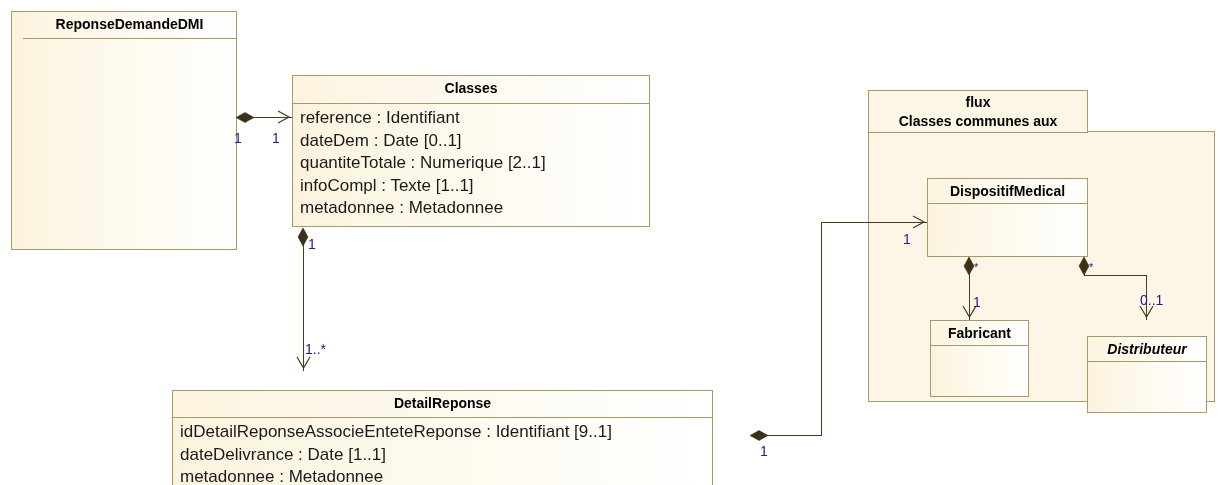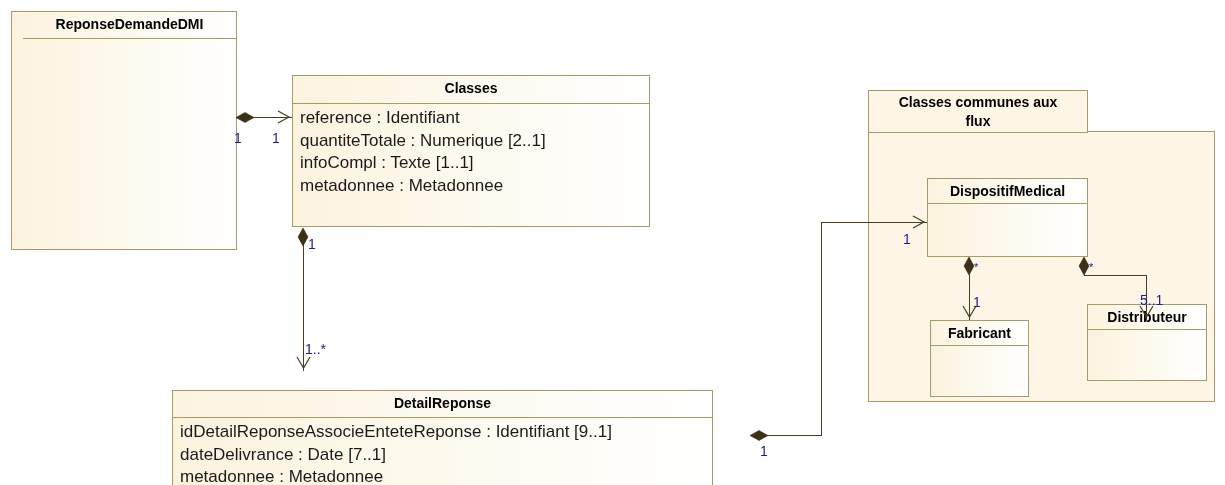--- a/index.html
+++ b/index.html
@@ -92,60 +92,61 @@
   .arrow-open { fill: none; stroke: #4a3b1e; stroke-width: 1.2; }
 </style>
 </head>
 <body>
 
 <div id="diagram">
 
   <div class="uml-package">
     <div class="pkg-body" style="left:868px; top:131px; width:347px; height:271px;"></div>
     <div class="pkg-tab" style="left:868px; top:90px; width:220px; height:43px;">
+      <div>flux</div>
       <div>Classes communes aux</div>
-      <div>flux</div>
     </div>
   </div>
 
   <div class="uml-class empty-body" style="left:11px; top:11px; width:226px; height:239px;padding-left:11px;">
     <div class="cls-header" style="height:27px;">ReponseDemandeDMI</div>
     <div class="cls-attrs"></div>
   </div>
 
   <div class="uml-class" style="left:292px; top:75px; width:358px; height:152px;">
     <div class="cls-header" style="height:28px;">Classes</div>
     <div class="cls-attrs">
       <div class="attr">reference : Identifiant</div>
+      <div class="attr">dateDem : Date [0..1]</div>
       <div class="attr">quantiteTotale : Numerique [2..1]</div>
       <div class="attr">infoCompl : Texte [1..1]</div>
       <div class="attr">metadonnee : Metadonnee</div>
     </div>
   </div>
 
   <div class="uml-class" style="left:172px; top:371px; width:541px; height:104px;margin-top:19px;">
     <div class="cls-header" style="height:27px;">DetailReponse</div>
     <div class="cls-attrs">
       <div class="attr">idDetailReponseAssocieEnteteReponse : Identifiant [9..1]</div>
-      <div class="attr">dateDelivrance : Date [7..1]</div>
+      <div class="attr">dateDelivrance : Date [1..1]</div>
       <div class="attr">metadonnee : Metadonnee</div>
     </div>
   </div>
 
   <div class="uml-class empty-body" style="left:927px; top:178px; width:161px; height:79px;">
     <div class="cls-header" style="height:25px;">DispositifMedical</div>
     <div class="cls-attrs"></div>
   </div>
 
   <div class="uml-class empty-body" style="left:930px; top:320px; width:99px; height:77px;">
     <div class="cls-header" style="height:25px;">Fabricant</div>
     <div class="cls-attrs"></div>
   </div>
 
-  <div class="uml-class empty-body" style="left:1087px; top:304px; width:120px; height:77px;">
+  <div class="uml-class empty-body" style="left:1087px; top:336px; width:120px; height:77px;font-style:italic;">
     <div class="cls-header" style="height:25px;">Distributeur</div>
     <div class="cls-attrs"></div>
   </div>
 
   <div>
     <div class="line-h" style="left:238px; top:117px; width:54px;"></div>
     <svg class="glyph" style="left:236px; top:112px; width:22px; height:11px;">
       <polygon class="diamond" points="0,5.5 9,0.5 18,5.5 9,10.5"></polygon>
     </svg>
     <svg class="glyph" style="left:277px; top:110px; width:16px; height:15px;">
@@ -197,16 +198,16 @@
     <div class="line-h" style="left:1084px; top:275px; width:62px;"></div>
     <div class="line-v" style="left:1084px; top:262px; width:1px; height:14px;"></div>
     <div class="line-v" style="left:1146px; top:275px; width:1px; height:45px;"></div>
     <svg class="glyph" style="left:1078px; top:257px; width:13px; height:22px;">
       <polygon class="diamond" points="6,0 11,9 6,18 1,9"></polygon>
     </svg>
     <svg class="glyph" style="left:1139px; top:305px; width:15px; height:16px;">
       <polyline class="arrow-open" points="1,1 7.5,12 14,1"></polyline>
     </svg>
     <div class="mult small" style="left:1089px; top:261px;">*</div>
-    <div class="mult" style="left:1140px; top:292px;">5..1</div>
+    <div class="mult" style="left:1140px; top:292px;">0..1</div>
   </div>
 
 </div>
 
 </body></html>

